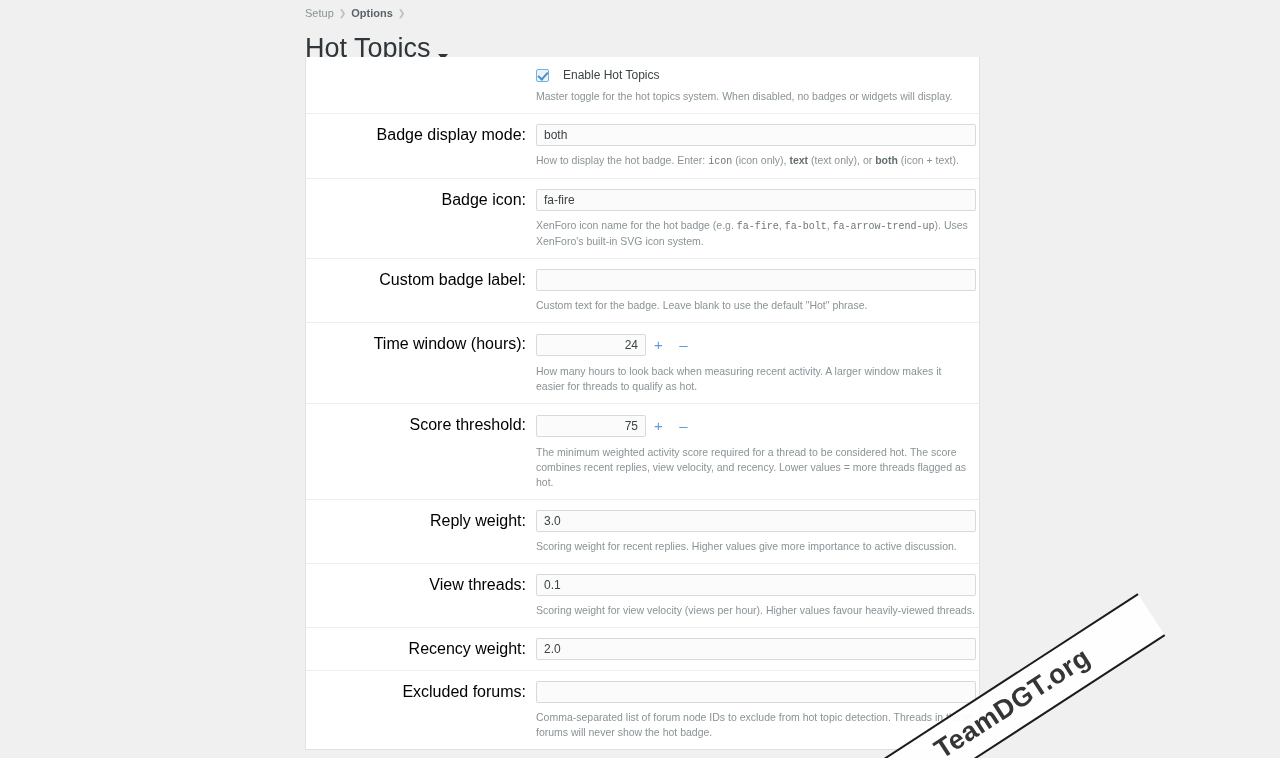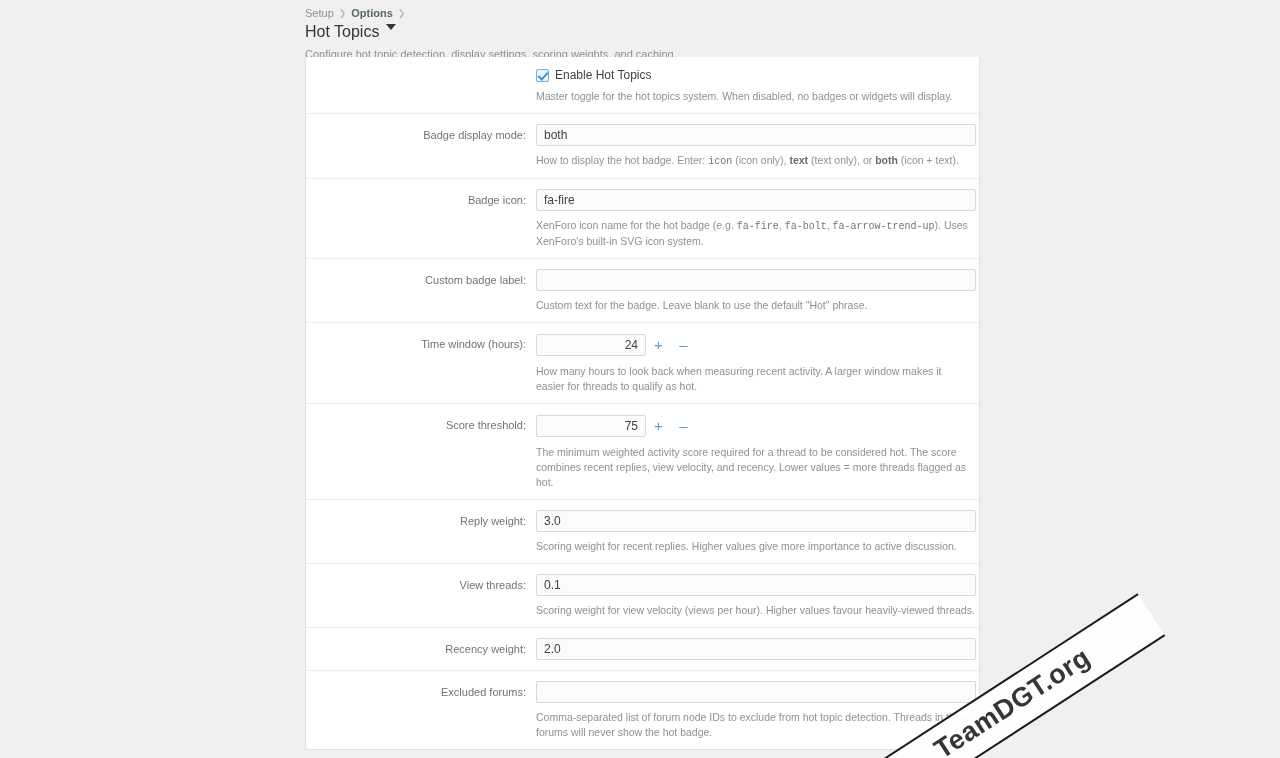--- a/index.html
+++ b/index.html
@@ -36,26 +36,26 @@
   }
   .breadcrumb .crumb-strong {
     color: #5a6569;
     font-weight: bold;
   }
   .breadcrumb .sep {
     color: #b9c0c3;
     font-size: 9px;
   }
   .page-title {
-    font-size: 16px;
+    font-size: 27px;
     color: #2f3538;
     font-weight: normal;
-    margin: 0 0 0 0;
-    display: flex;
-    align-items: flex-start;
+    margin: 16px 0 0 0;
+    display: flex;
+    align-items: flex-end;
     gap: 7px;
     line-height: 24px;
   }
   .caret {
     width: 0; height: 0;
     border-left: 5px solid transparent;
     border-right: 5px solid transparent;
     border-top: 6px solid #2f3538;
     display: inline-block;
     margin-top: 4px;
@@ -80,35 +80,35 @@
     display: flex;
     border-bottom: 1px solid #eceff0;
     padding: 0;
   }
   .row:last-of-type { border-bottom: none; }
   .row-label {
     width: 230px;
     min-width: 230px;
     text-align: right;
     padding: 12px 10px 12px 8px;
-    font-size: 11px;
-    color: #737373;
+    font-size: 16px;
+    color: #000000;
     line-height: 18px;
   }
   .row-body {
     flex: 1;
     padding: 10px 6px 9px 0;
     padding-right: 8px;
   }
   .row.first .row-body { padding-top: 11px; }
 
   .checkline {
     display: flex;
     align-items: center;
-    gap: 6px;
+    gap: 14px;
     font-size: 12px;
     color: #3d4346;
   }
   .cb {
     width: 13px; height: 13px;
     border: 1px solid #6fb3e0;
     background: #eaf4fb;
     border-radius: 2px;
     position: relative;
     flex: none;

